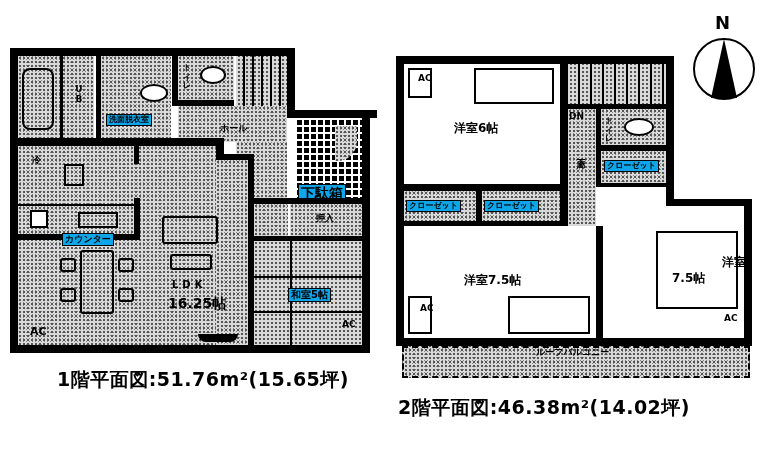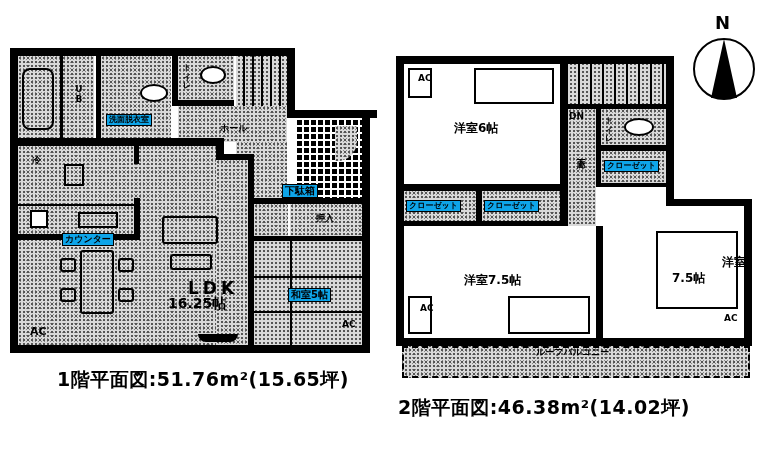--- a/index.html
+++ b/index.html
@@ -49,21 +49,21 @@
 
   <div class="abs dot" style="left:226px;top:8px;width:51px;height:68px;background-image:repeating-linear-gradient(90deg, transparent 0 7px, #000 7px 9px), radial-gradient(#555 0.8px, transparent 1px);background-size:auto,4px 4px;"></div>
   <div class="lbl lbl-sm" style="left:252px;top:72px;">UP</div>
 
   <div class="abs dot" style="left:168px;top:58px;width:109px;height:36px;"></div>
   <div class="lbl lbl-sm" style="left:210px;top:76px;">ホール</div>
   <div class="abs dot" style="left:226px;top:94px;width:51px;height:62px;"></div>
 
   <div class="abs grid" style="left:285px;top:70px;width:67px;height:80px;"></div>
   <div class="abs dot" style="left:325px;top:78px;width:22px;height:35px;border-radius:0 0 20px 0;"></div>
-  <div class="lbl lbl-sm lbl-box" style="left:272px;top:136px;font-size:10px;">下駄箱</div>
+  <div class="lbl lbl-sm lbl-box" style="left:288px;top:136px;font-size:14px;">下駄箱</div>
 
   <div class="wall" style="left:0;top:90px;width:210px;height:8px;"></div>
   <div class="wall" style="left:206px;top:90px;width:8px;height:20px;"></div>
   <div class="wall" style="left:238px;top:110px;width:6px;height:190px;"></div>
   <div class="wall" style="left:206px;top:106px;width:38px;height:6px;"></div>
 
   <div class="abs dot" style="left:8px;top:98px;width:198px;height:199px;"></div>
   <div class="abs dot" style="left:206px;top:112px;width:32px;height:185px;"></div>
   <div class="wall" style="left:124px;top:98px;width:5px;height:18px;"></div>
   <div class="lbl lbl-sm" style="left:22px;top:108px;">冷</div>
@@ -77,21 +77,21 @@
   <div class="lbl lbl-sm lbl-box" style="left:52px;top:185px;font-size:9px;">カウンター</div>
 
   <div class="furn" style="left:70px;top:202px;width:34px;height:64px;"></div>
   <div class="furn" style="left:50px;top:210px;width:16px;height:14px;"></div>
   <div class="furn" style="left:108px;top:210px;width:16px;height:14px;"></div>
   <div class="furn" style="left:50px;top:240px;width:16px;height:14px;"></div>
   <div class="furn" style="left:108px;top:240px;width:16px;height:14px;"></div>
 
   <div class="furn" style="left:152px;top:168px;width:56px;height:28px;"></div>
   <div class="furn" style="left:160px;top:206px;width:42px;height:16px;"></div>
-  <div class="lbl" style="left:162px;top:232px;font-size:17px;letter-spacing:4px;margin-left:16px;">LDK</div>
+  <div class="lbl" style="left:162px;top:232px;font-size:10px;letter-spacing:4px;">LDK</div>
   <div class="lbl" style="left:158px;top:248px;font-size:14px;">16.25帖</div>
   <div class="abs" style="left:188px;top:286px;width:40px;height:8px;background:#000;border-radius:0 0 10px 10px;"></div>
   <div class="ac" style="left:20px;top:278px;font-size:11px;">AC</div>
 
   <div class="abs dot" style="left:244px;top:156px;width:34px;height:32px;"></div>
   <div class="wall" style="left:244px;top:150px;width:116px;height:6px;"></div>
   <div class="abs dot" style="left:280px;top:156px;width:72px;height:32px;"></div>
   <div class="lbl lbl-sm" style="left:306px;top:166px;">押入</div>
   <div class="wall" style="left:244px;top:188px;width:108px;height:4px;"></div>
   <div class="abs dot" style="left:244px;top:192px;width:108px;height:105px;border-top:1px solid #000;background-image:linear-gradient(#000,#000),linear-gradient(#000,#000),linear-gradient(90deg,#000,#000),radial-gradient(#555 0.8px, transparent 1px);background-size:108px 2px,108px 2px,2px 105px,4px 4px;background-position:0 35px,0 70px,36px 0,0 0;background-repeat:no-repeat,no-repeat,no-repeat,repeat;"></div>

